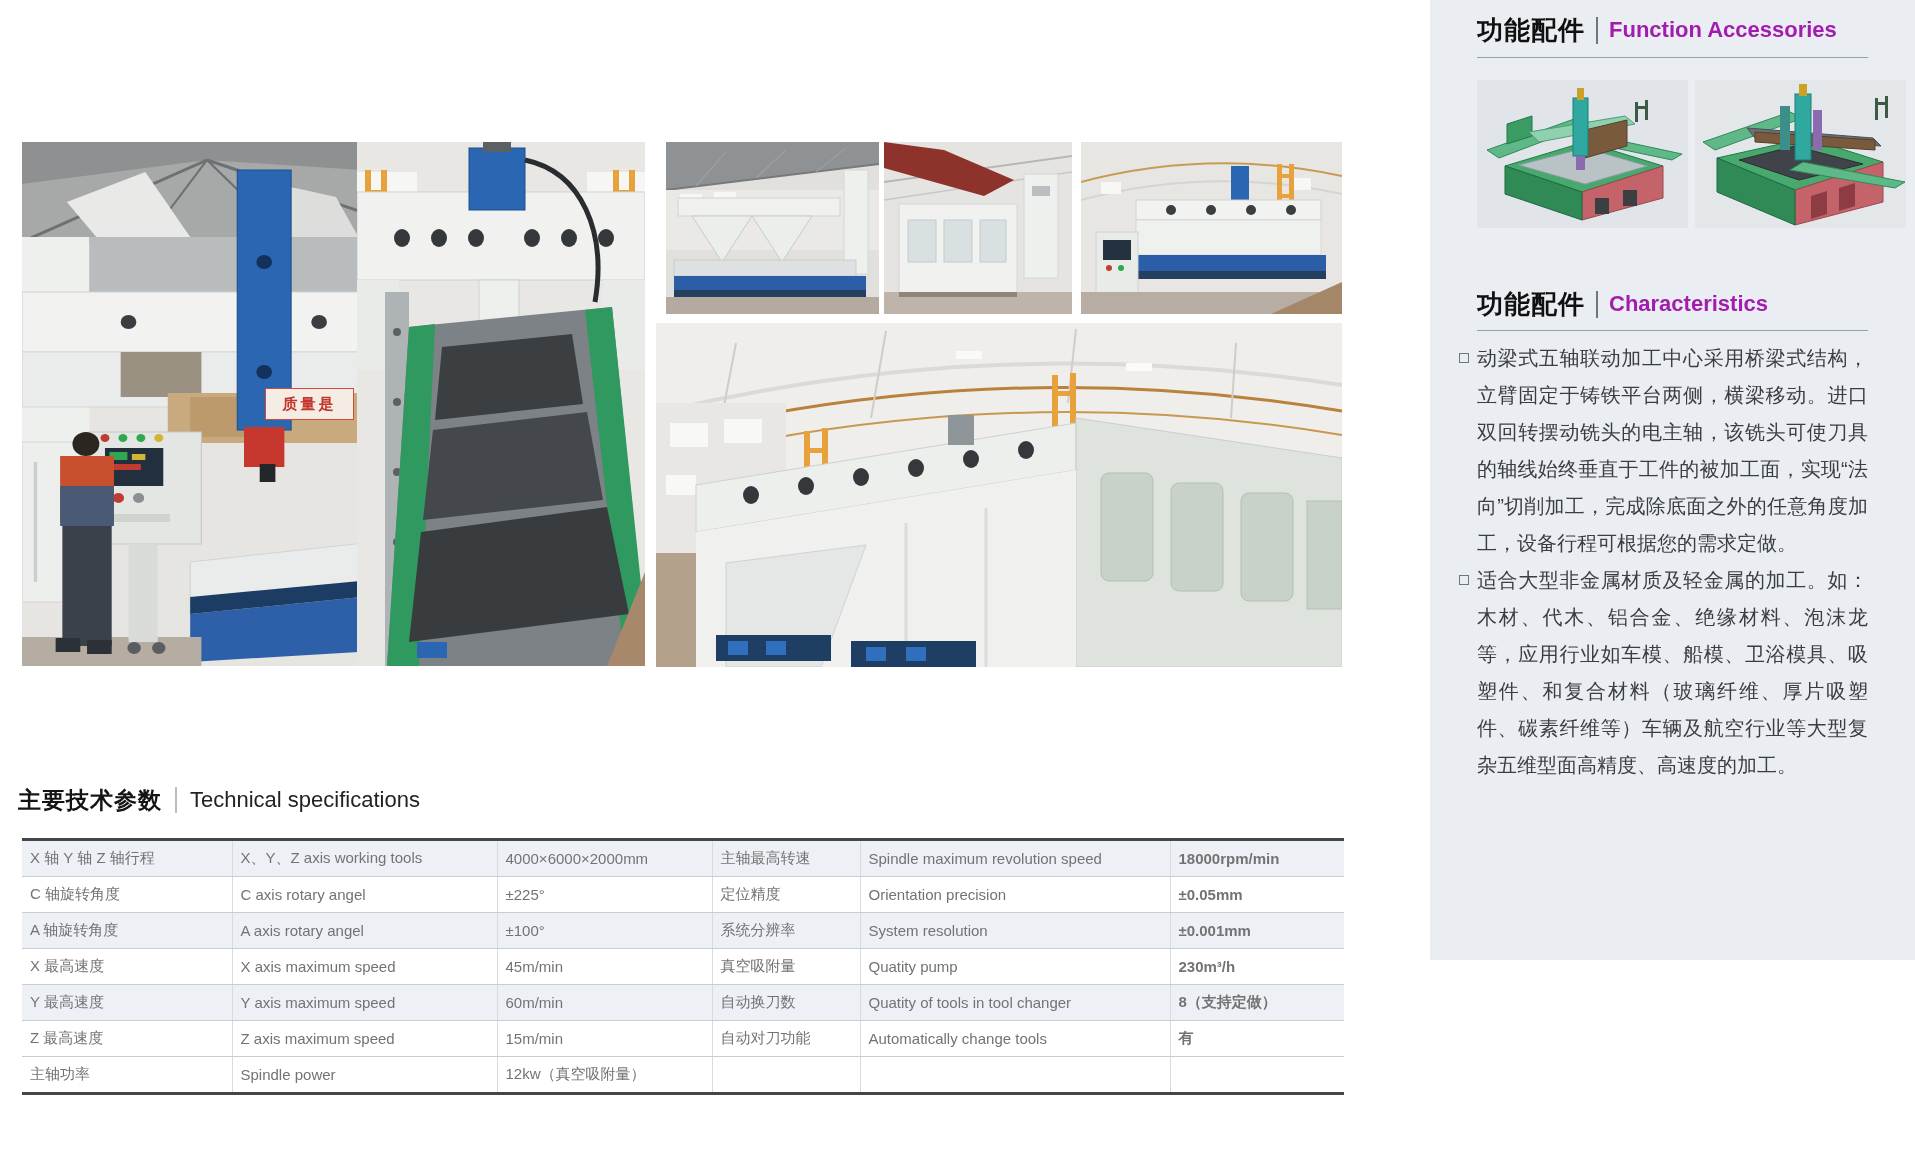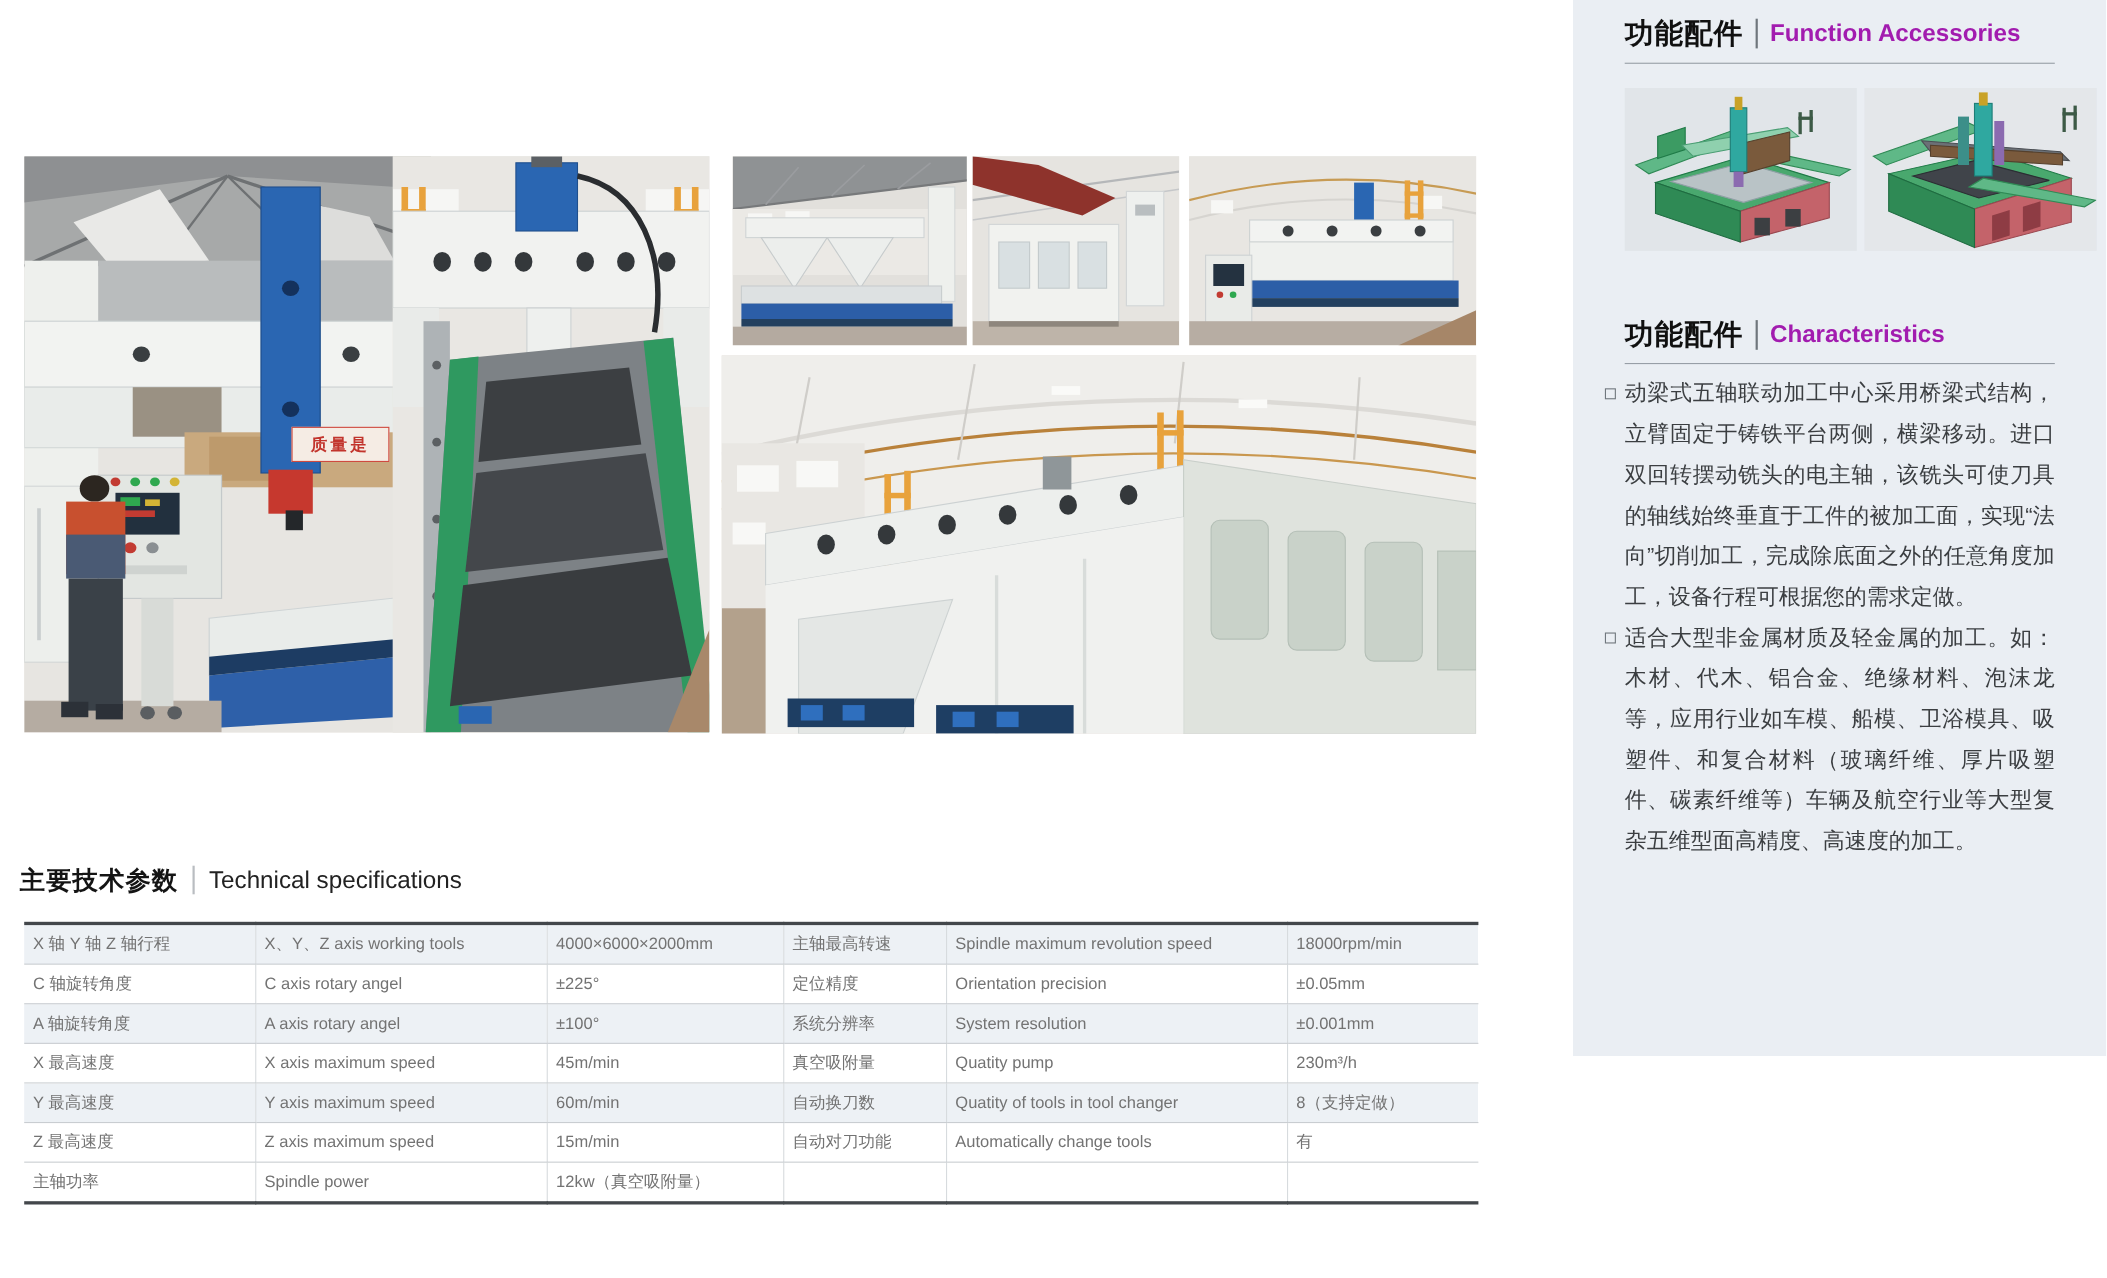--- a/index.html
+++ b/index.html
@@ -24,21 +24,21 @@
   .t-zh{font-size:23px;font-weight:bold;color:#141414;letter-spacing:1px;}
   .t-sep{display:inline-block;width:2px;height:26px;background:#b9bdc1;margin:0 13px;}
   .t-en{font-size:22px;font-weight:400;color:#222222;}
 
   
   .spec-table{position:absolute;left:22px;top:838px;width:1322px;border-collapse:collapse;
               table-layout:fixed;border-top:3px solid #43474b;border-bottom:3px solid #43474b;}
   .spec-table td{height:35px;padding:0 6px 0 8px;font-size:15px;color:#737373;
                  border-bottom:1px solid #c9cdd1;border-right:1px solid #d7dbde;
                  white-space:nowrap;overflow:hidden;vertical-align:middle;}
-  .spec-table tr td:last-child{border-right:none;}
+  .spec-table tr td:last-child{border-right:none;font-weight:bold;}
   .spec-table tr:last-child td{border-bottom:none;}
   .spec-table tr.tint{background:#edf1f5;}
 
   
   .sidebar{position:absolute;left:1430px;top:0;width:485px;height:960px;background:#eaeef3;}
   .sb-head{position:absolute;left:47px;display:flex;align-items:center;height:32px;}
   .hd1{top:14px;} .hd2{top:288px;}
   .h-zh{font-size:26px;font-weight:bold;color:#101010;letter-spacing:1px;}
   .h-sep{display:inline-block;width:2px;height:27px;background:#6f767c;margin:0 11px;}
   .h-en{font-size:22px;font-weight:600;color:#a21caf;}

